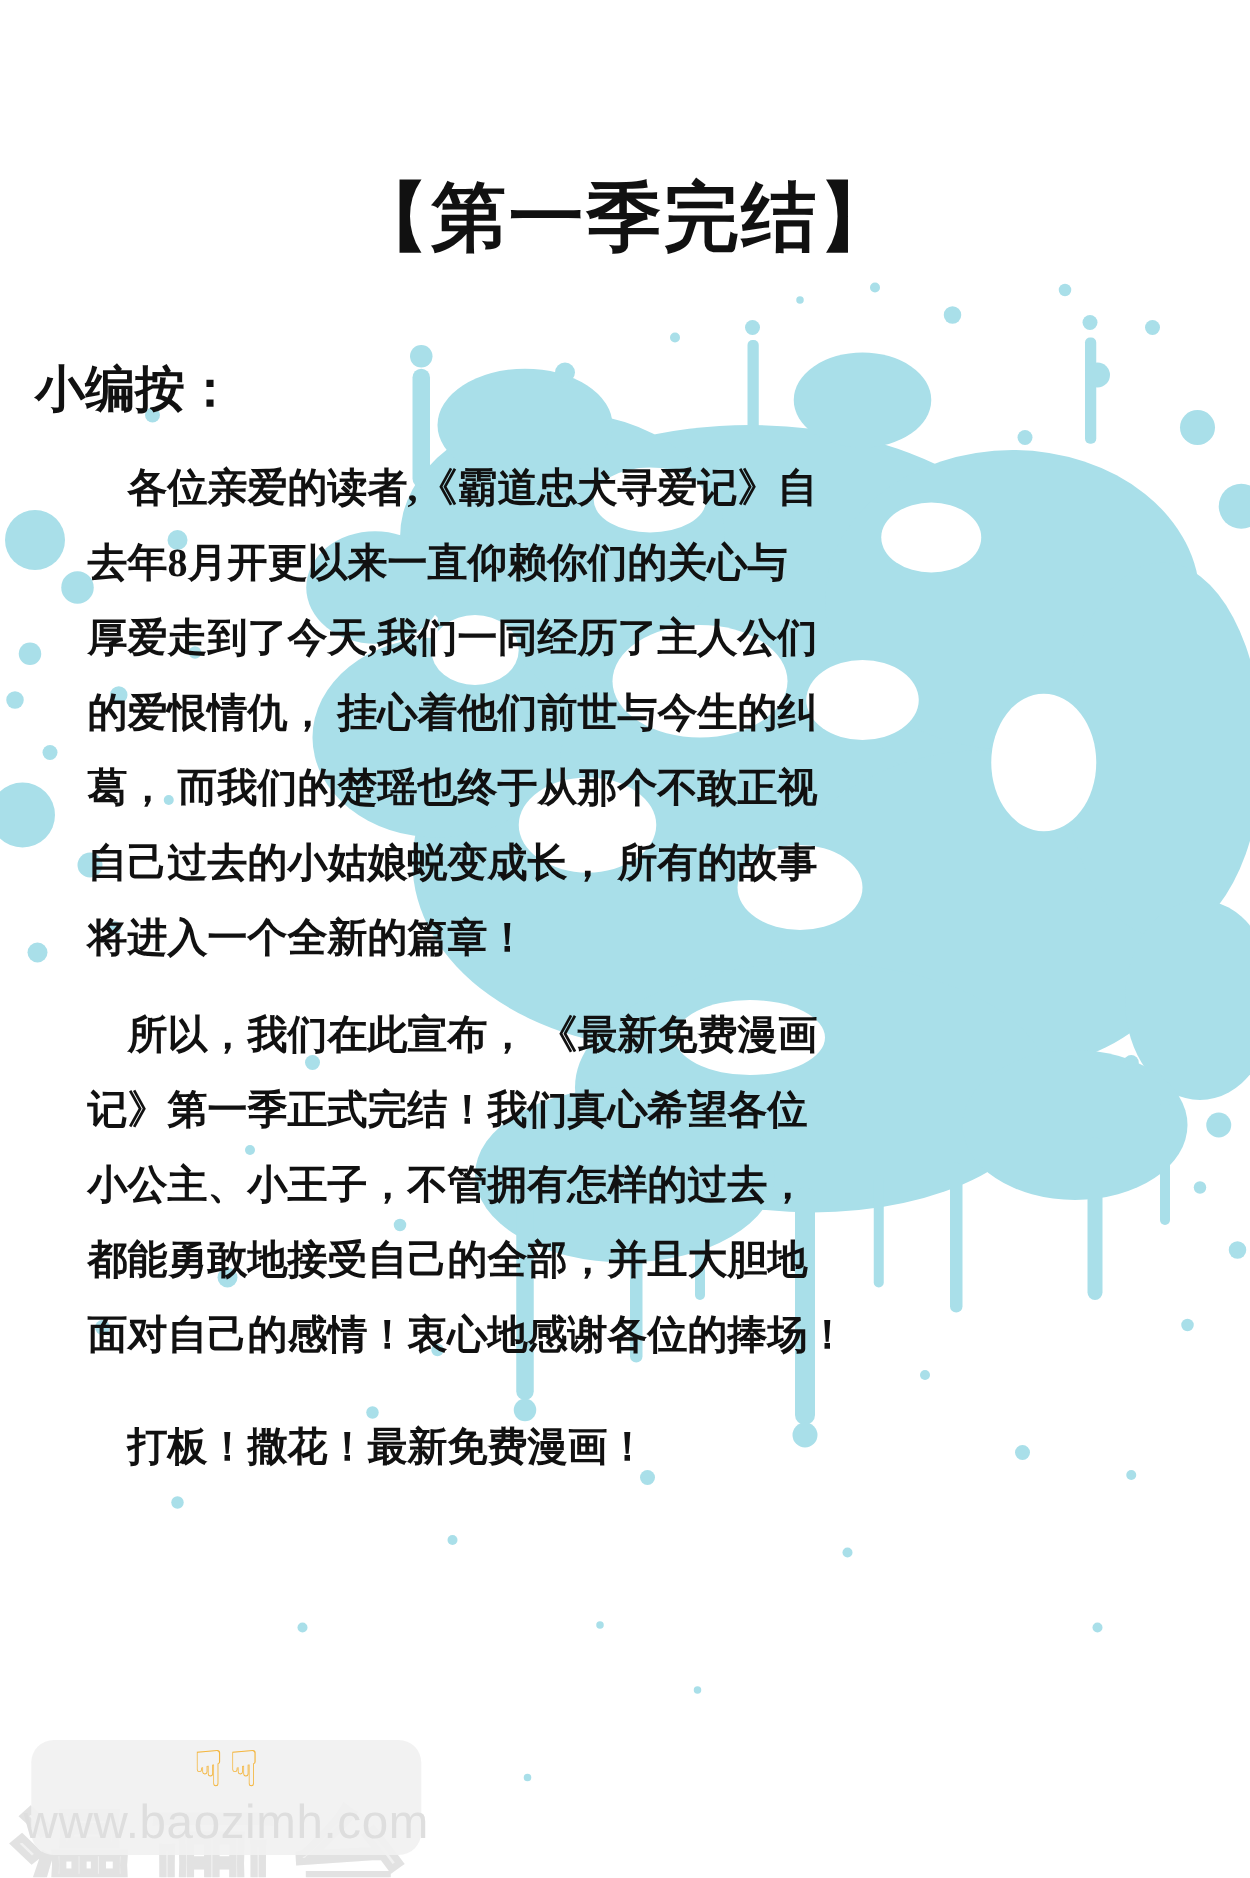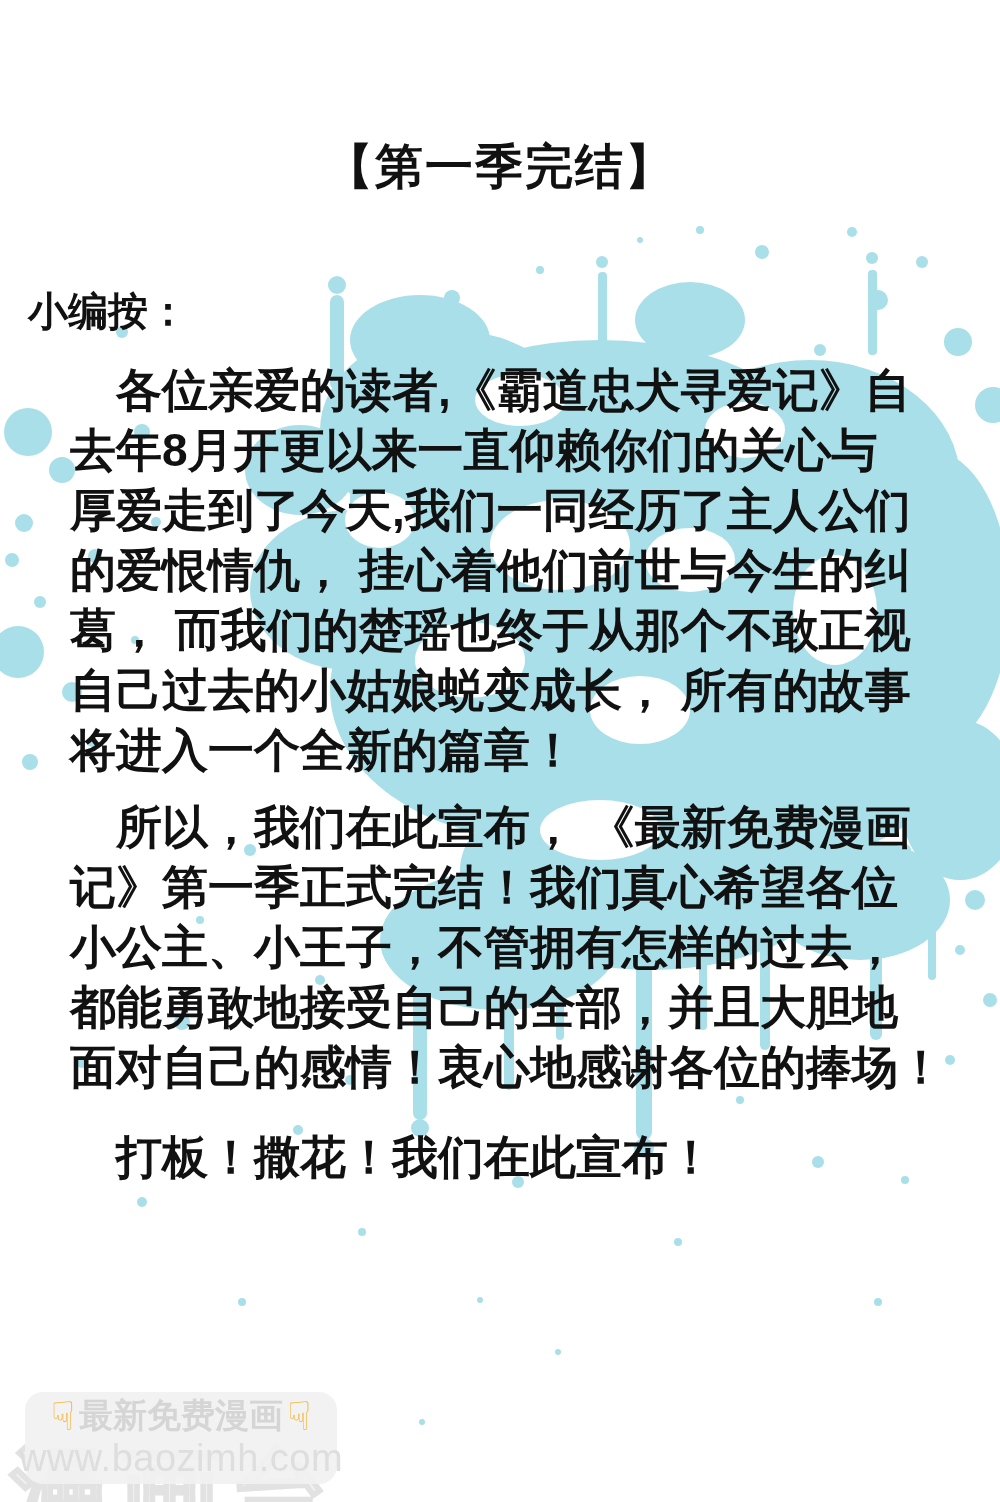--- a/index.html
+++ b/index.html
@@ -17,44 +17,45 @@
     left: 0; top: 0;
     width: 1000px; height: 1502px;
     z-index: 0;
   }
   .title {
     position: absolute;
     top: 138px;
     left: 0;
     width: 100%;
     text-align: center;
-    font-size: 48px;
+    font-size: 60px;
     font-weight: 700;
     line-height: 1.2;
     letter-spacing: 2px;
     z-index: 2;
   }
   .editor-label {
     position: absolute;
     top: 284px;
     left: 28px;
     font-size: 40px;
     font-weight: 600;
     z-index: 2;
   }
   .para {
     position: absolute;
     left: 70px;
     width: 890px;
-    font-size: 46px;
+    font-size: 32px;
     font-weight: 600;
     line-height: 60px;
     white-space: pre-line;
     text-indent: 1em;
     z-index: 2;
+    font-family: Liberation Serif, serif;
   }
   .para-1 { top: 360px; }
   .para-2 { top: 797px; }
   .para-3 { top: 1127px; }
   .bg-watermark-text {
     position: absolute;
     left: 10px;
     top: 1428px;
     font-size: 100px;
     font-weight: 700;
@@ -219,26 +220,25 @@
 厚爱走到了今天,我们一同经历了主人公们
 的爱恨情仇， 挂心着他们前世与今生的纠
 葛， 而我们的楚瑶也终于从那个不敢正视
 自己过去的小姑娘蜕变成长， 所有的故事
 将进入一个全新的篇章！</div>
   <div class="para para-2">所以，我们在此宣布， 《最新免费漫画
 记》第一季正式完结！我们真心希望各位
 小公主、小王子，不管拥有怎样的过去，
 都能勇敢地接受自己的全部，并且大胆地
 面对自己的感情！衷心地感谢各位的捧场！</div>
-  <div class="para para-3">打板！撒花！我们在此宣布！</div>
+  <div class="para para-3">打板！撒花！最新免费漫画！</div>
 
   <div class="bg-watermark-text">漫画台</div>
 
   <div class="wm-badge">
     <div class="wm-line1">
       <span class="wm-icon" style="color: rgb(244, 182, 63);">☟</span>
-      <span>最新免费漫画</span>
       <span class="wm-icon" style="color: rgb(244, 182, 63);">☟</span>
     </div>
     <div class="wm-line2">www.baozimh.com</div>
   </div>
 
 </div>
 
 </body></html>

